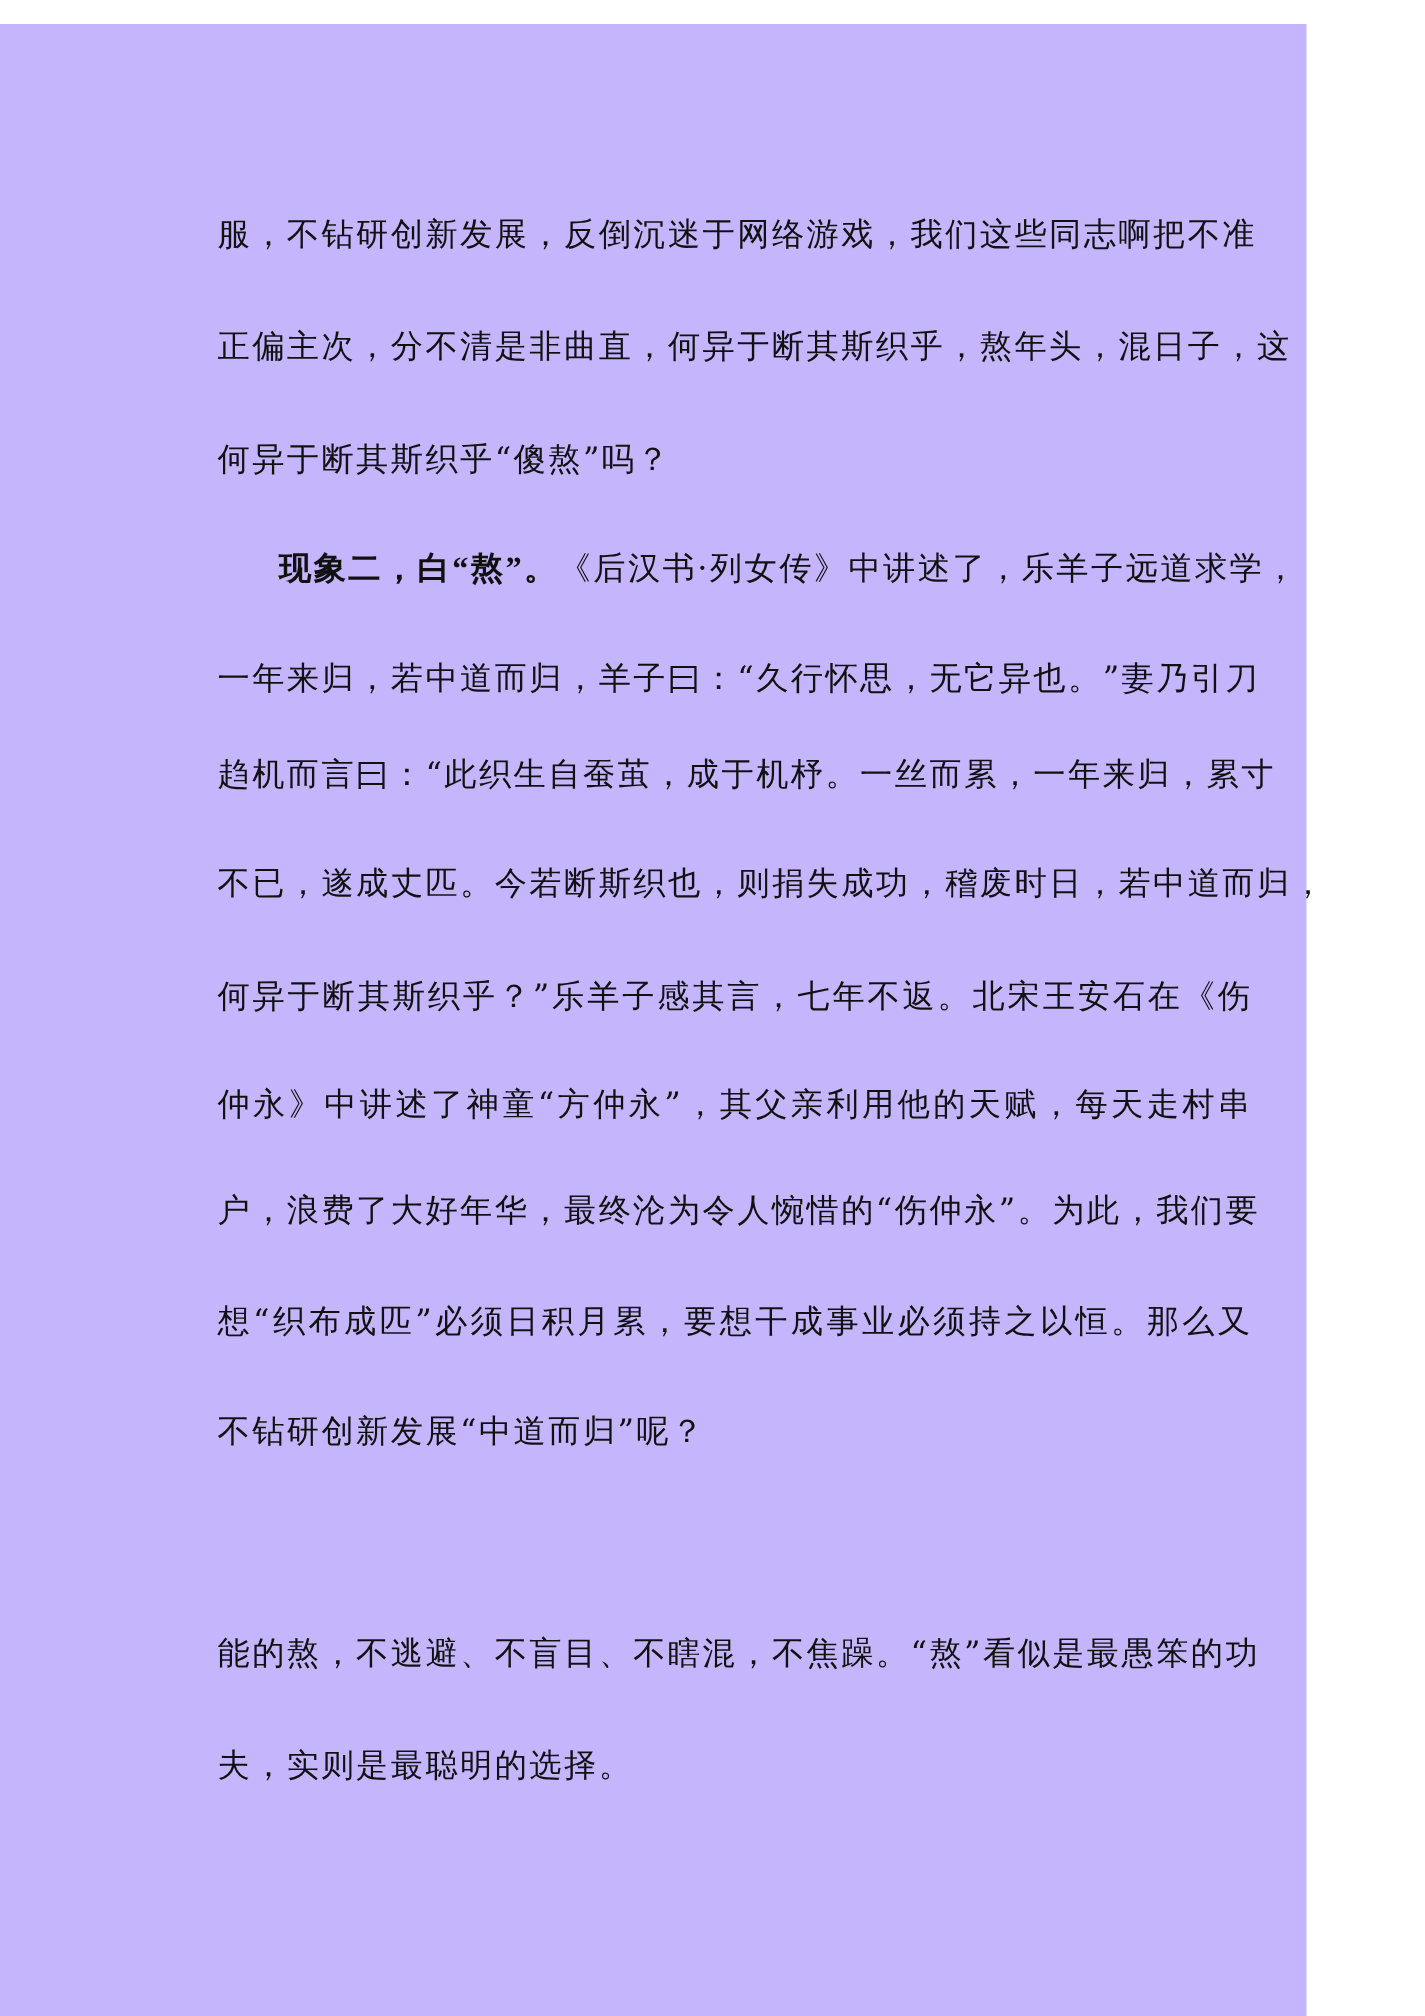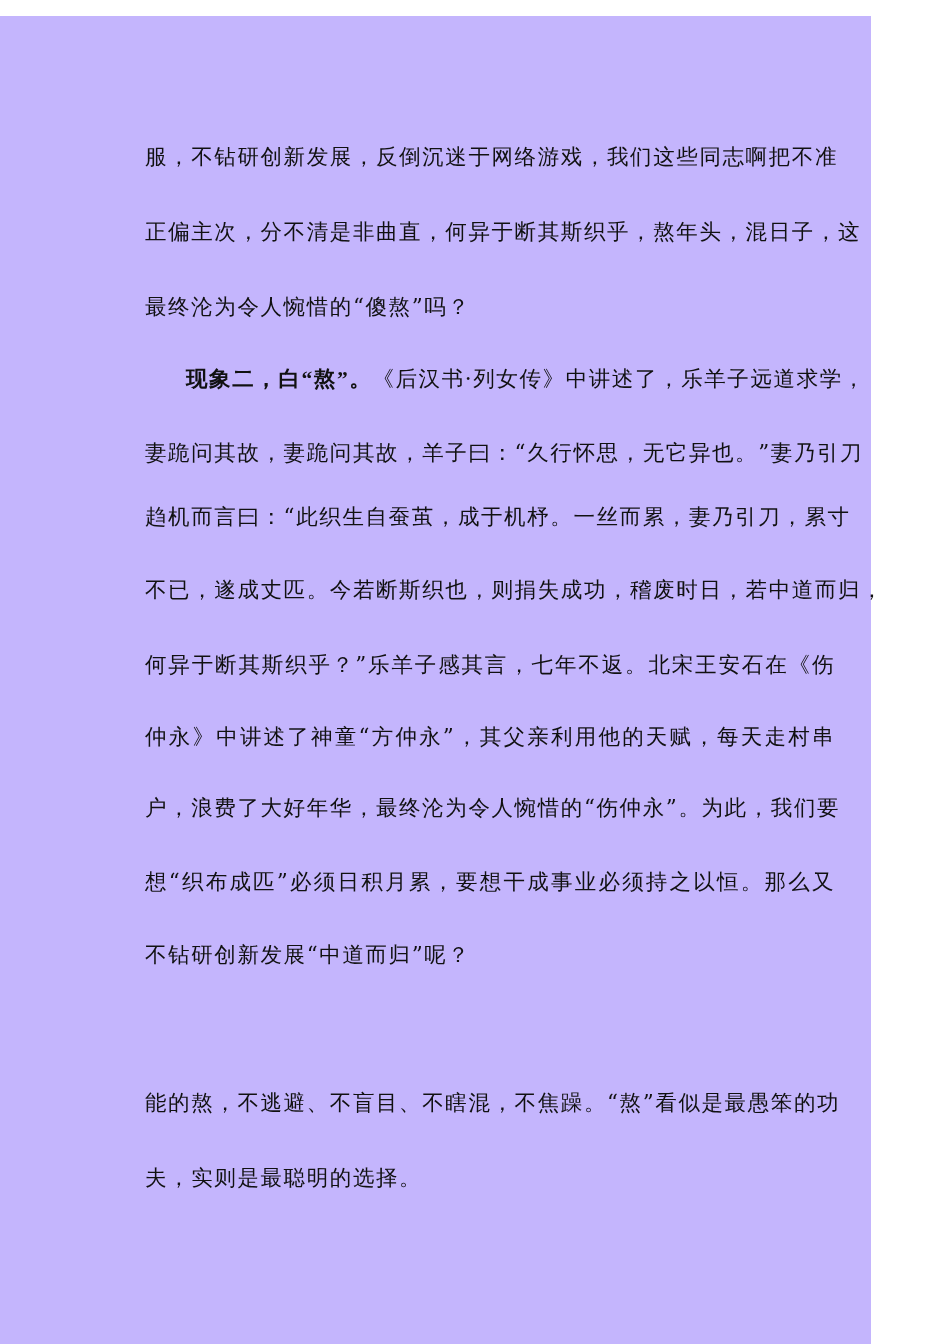--- a/index.html
+++ b/index.html
@@ -11,25 +11,25 @@
   .line.last { text-align-last: left; }
   .line.indent { left: 186px; width: 649px; }
   .bold { font-weight: bold; font-family: Liberation Serif, serif; }
 </style>
 </head>
 <body>
 
 <div class="page">
   <div class="line" style="top:127px">服，不钻研创新发展，反倒沉迷于网络游戏，我们这些同志啊把不准</div>
   <div class="line" style="top:202px">正偏主次，分不清是非曲直，何异于断其斯织乎，熬年头，混日子，这</div>
-  <div class="line last" style="top:277px">最终沦为令人惋惜的“傻熬”吗？</div>
+  <div class="line last" style="top:277px">何异于断其斯织乎“傻熬”吗？</div>
 
   <div class="line indent" style="top:349px"><span class="bold">现象二，白“熬”。</span><span>《后汉书·列女传》中讲述了，乐羊子远道求学，</span></div>
-  <div class="line" style="top:423px">妻跪问其故，妻跪问其故，羊子曰：“久行怀思，无它异也。”妻乃引刀</div>
-  <div class="line" style="top:487px">趋机而言曰：“此织生自蚕茧，成于机杼。一丝而累，妻乃引刀，累寸</div>
+  <div class="line" style="top:423px">一年来归，若中道而归，羊子曰：“久行怀思，无它异也。”妻乃引刀</div>
+  <div class="line" style="top:487px">趋机而言曰：“此织生自蚕茧，成于机杼。一丝而累，一年来归，累寸</div>
   <div class="line" style="top:560px">不已，遂成丈匹。今若断斯织也，则捐失成功，稽废时日，若中道而归，</div>
   <div class="line" style="top:635px">何异于断其斯织乎？”乐羊子感其言，七年不返。北宋王安石在《伤</div>
   <div class="line" style="top:707px">仲永》中讲述了神童“方仲永”，其父亲利用他的天赋，每天走村串</div>
   <div class="line" style="top:778px">户，浪费了大好年华，最终沦为令人惋惜的“伤仲永”。为此，我们要</div>
   <div class="line" style="top:852px">想“织布成匹”必须日积月累，要想干成事业必须持之以恒。那么又</div>
   <div class="line last" style="top:925px">不钻研创新发展“中道而归”呢？</div>
 
   <div class="line" style="top:1073px">能的熬，不逃避、不盲目、不瞎混，不焦躁。“熬”看似是最愚笨的功</div>
   <div class="line last" style="top:1148px">夫，实则是最聪明的选择。</div>
 </div>

